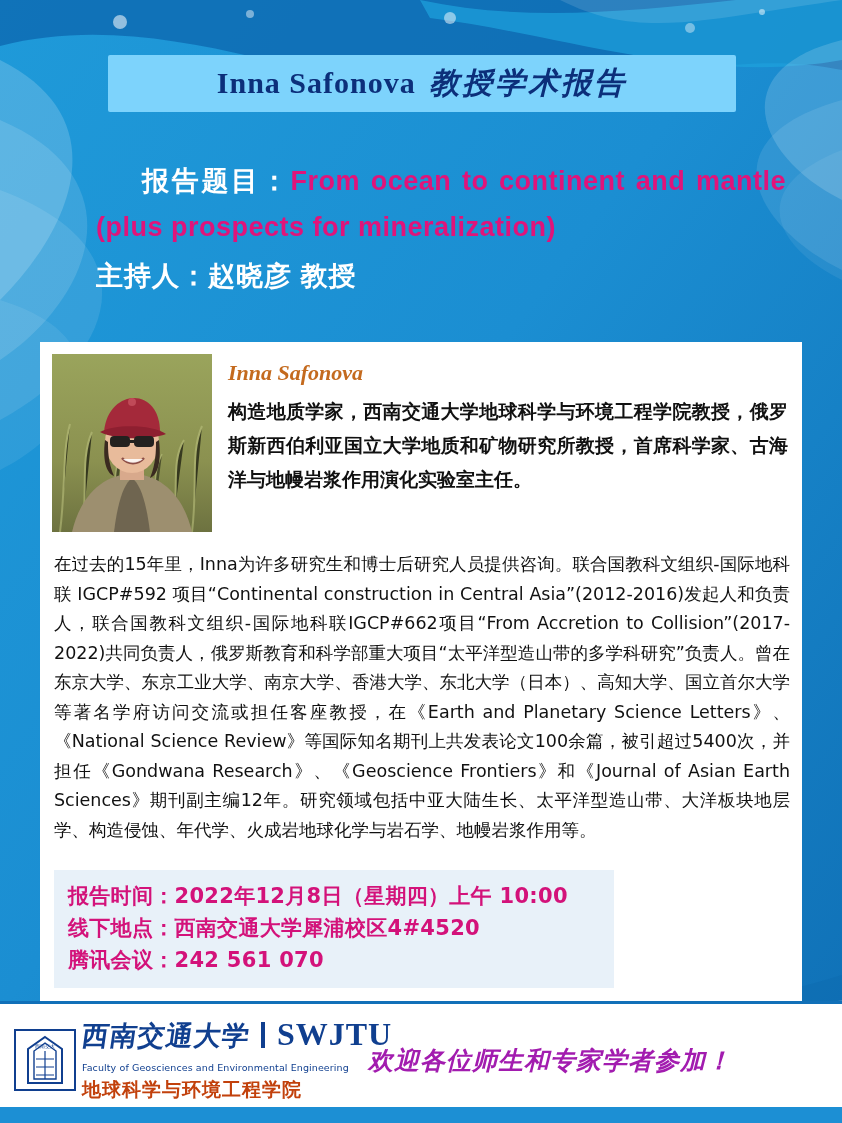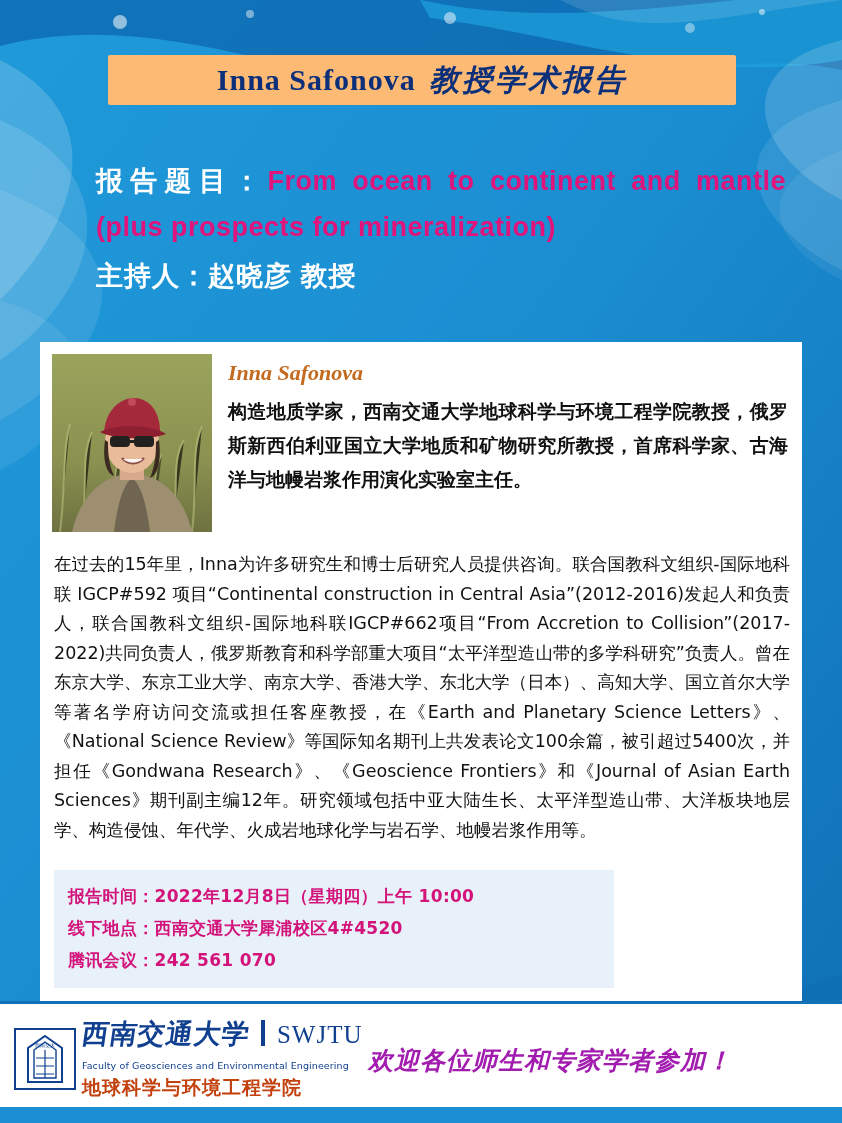--- a/index.html
+++ b/index.html
@@ -20,22 +20,22 @@
   .bg-svg { position:absolute; inset:0; width:842px; height:1123px; }
 
   
   .header-band {
     position: absolute;
     left: 0; top: 0; width: 842px; height: 140px;
   }
   .title-box {
     position: absolute;
     left: 108px; top: 55px;
-    width: 628px; height: 50px;
-    background: #fdba74;
+    width: 628px; height: 57px;
+    background: #7dd3fc;
     border-radius: 2px;
     display: flex; align-items: center; justify-content: center;
   }
   .title-text {
     font-family: "Liberation Serif", "DejaVu Serif", serif;
     font-weight: bold;
     font-size: 30px;
     color: #0c2f7a;
     letter-spacing: 1px;
     white-space: nowrap;
@@ -46,21 +46,21 @@
   .talk-block {
     position: absolute;
     left: 96px; top: 158px; width: 690px;
   }
   .talk-line {
     font-size: 27px; font-weight: bold;
     line-height: 46px;
     color: #ffffff;
     text-align: justify;
   }
-  .talk-label { color:#ffffff; }
+  .talk-label { color:#ffffff;margin-left:46px; }
   .talk-en {
     color: #e0147a;
     font-family: "Liberation Sans", sans-serif;
     letter-spacing: 0.5px;
   }
   .host-line {
     margin-top: 8px;
     font-size: 27px; font-weight: bold; color: #ffffff;
     letter-spacing: 1px;
   }
@@ -115,21 +115,21 @@
 
   
   .info-block {
     position: absolute;
     left: 14px; bottom: 14px;
     width: 560px;
     background: #e8f1f9;
     padding: 10px 14px 12px 14px;
   }
   .info-line {
-    font-size: 17px;
+    font-size: 21px;
     font-weight: bold;
     line-height: 32px;
     color: #d3127a;
     font-family: "DejaVu Sans", sans-serif;
     letter-spacing: 0.3px;
   }
 
   
   .footer {
     position: absolute;
@@ -148,22 +148,22 @@
     font-weight: bold;
     font-size: 27px;
     color: #103f8f;
     letter-spacing: 1px;
     display: inline-block;
     transform: skewX(-8deg);
   }
   .logo-bar { display:inline-block; width:4px; height:26px; background:#103f8f; margin: 0 7px -3px 7px; }
   .logo-en {
     font-family: "Liberation Serif", serif;
-    font-weight: normal;
-    font-size: 25px;
+    font-weight: bold;
+    font-size: 32px;
     color: #103f8f;
     letter-spacing: 1px;
   }
   .logo-sub {
     font-family: "DejaVu Sans", sans-serif;
     font-size: 9.5px;
     color: #103f8f;
     margin-top: 8px;
     letter-spacing: 0.1px;
   }

